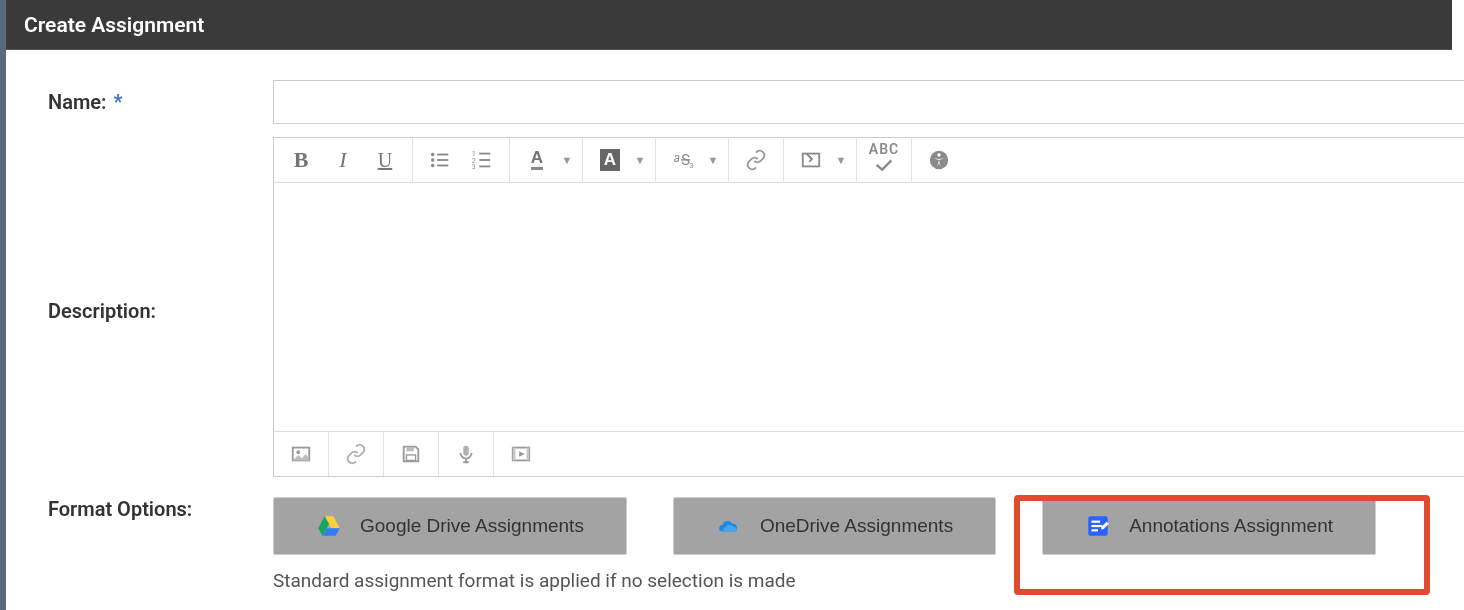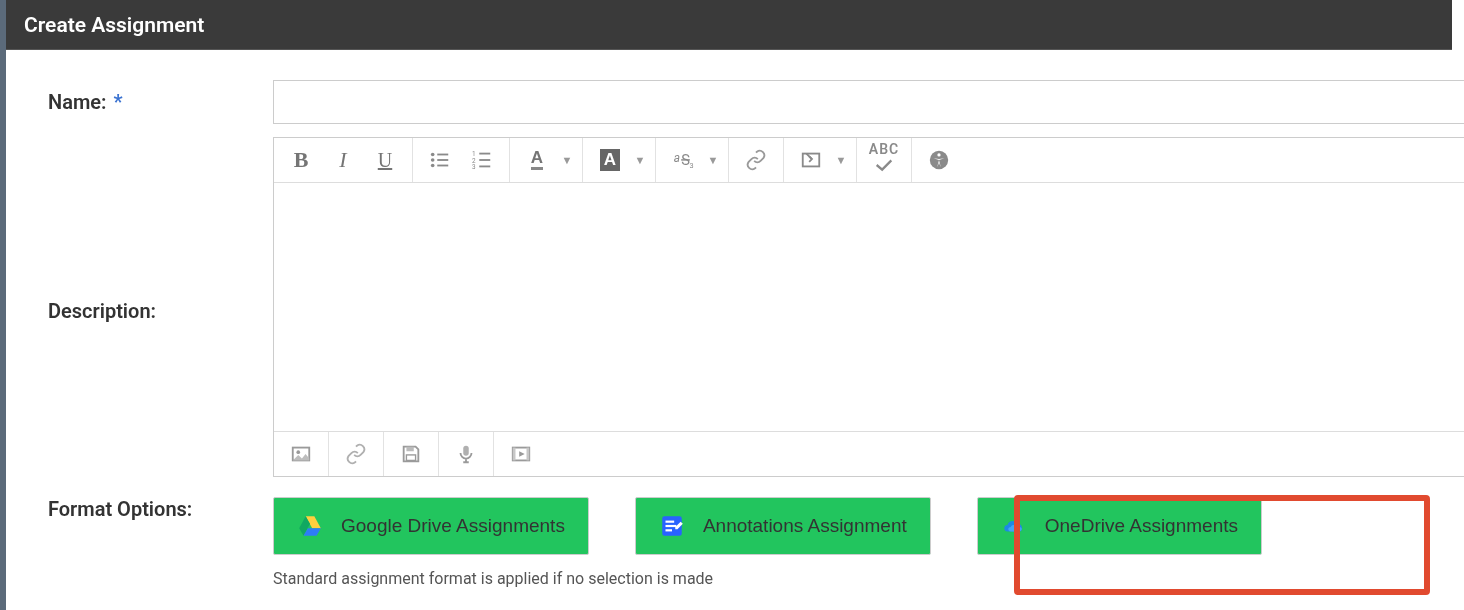--- a/index.html
+++ b/index.html
@@ -110,40 +110,40 @@
   .format-buttons {
     display: flex;
     gap: 46px;
     align-items: center;
   }
   .fmt-btn {
     display: flex;
     align-items: center;
     gap: 18px;
     border: 1px solid #ccc;
-    background: #22c55e;
-    padding: 0 23px;
+    background: #a3a3a3;
+    padding: 0 42px;
     height: 58px;
     cursor: pointer;
     font-size: 19px;
     color: #333;
     font-weight: 500;
     border-radius: 2px;
   }
   .fmt-btn .icon { display:flex; align-items:center; justify-content:center; width:26px; height:26px; }
   .highlight-box {
     position: absolute;
     border: 6px solid #e14a2f;
     border-radius: 4px;
     pointer-events: none;
   }
   .hint-text {
     margin-top: 14px;
     margin-left: 225px;
-    font-size: 16px;
+    font-size: 19px;
     color: #555;
   }
   .bold { font-weight: 700; font-family: "Times New Roman", serif; font-size:22px;}
   .ital { font-style: italic; font-family: "Times New Roman", serif; font-size:22px;}
   .und { text-decoration: underline; font-family: "Times New Roman", serif; font-size:20px;}
   .tc-A { font-family: Arial; font-weight:600; border-bottom:3px solid #888; line-height:14px; padding-bottom:2px; font-size:17px;}
   .bg-A { font-family: Arial; font-weight:600; background:#666; color:#fff; padding:1px 4px; font-size:17px;}
 </style>
 </head>
 <body>
@@ -321,45 +321,45 @@
 
       <button class="fmt-btn">
         <span class="icon">
           <svg viewBox="0 0 24 24" width="26" height="26">
               <path d="M8 3 L16 3 L22 14 L14 14 Z" fill="#ffcf3f"></path>
               <path d="M8 3 L2 14 L6 21 L12 10 Z" fill="#11a861"></path>
               <path d="M6 21 L18 21 L22 14 L10 14 Z" fill="#2e7cf6"></path>
             </svg>
         </span>
         <span>Google Drive Assignments</span>
+      </button>
+
+      <button class="fmt-btn">
+        <span class="icon">
+          <svg viewBox="0 0 24 24" width="26" height="26">
+              <path d="M6 17 C2 17 2 11 6 11 C7 7 13 6 15 10 C20 9 21 17 17 17 Z" fill="#1e88e5"></path>
+              <path d="M9 17 C6 17 6 13 9 13 C10 10 15 10 16 13 C20 12 20 17 17 17 Z" fill="#42a5f5"></path>
+            </svg>
+        </span>
+        <span>OneDrive Assignments</span>
       </button>
 
       <button class="fmt-btn">
         <span class="icon">
           <svg viewBox="0 0 24 24" width="26" height="26">
               <rect x="3" y="3" width="18" height="18" rx="2" fill="#2962ff"></rect>
               <rect x="6" y="7" width="8" height="2" fill="#fff"></rect>
               <rect x="6" y="11" width="10" height="2" fill="#fff"></rect>
               <rect x="6" y="15" width="6" height="2" fill="#fff"></rect>
               <path d="M15 13 L20 8 L22 10 L17 15 L15 15 Z" fill="#fff"></path>
             </svg>
         </span>
         <span>Annotations Assignment</span>
       </button>
 
-      <button class="fmt-btn">
-        <span class="icon">
-          <svg viewBox="0 0 24 24" width="26" height="26">
-              <path d="M6 17 C2 17 2 11 6 11 C7 7 13 6 15 10 C20 9 21 17 17 17 Z" fill="#1e88e5"></path>
-              <path d="M9 17 C6 17 6 13 9 13 C10 10 15 10 16 13 C20 12 20 17 17 17 Z" fill="#42a5f5"></path>
-            </svg>
-        </span>
-        <span>OneDrive Assignments</span>
-      </button>
-
     </div>
   </div>
 
   <div class="hint-text">Standard assignment format is applied if no selection is made</div>
 
   <div class="highlight-box" style="left:1008px; top:445px; width:416px; height:100px;"></div>
 
 </div>
 
 </body></html>

